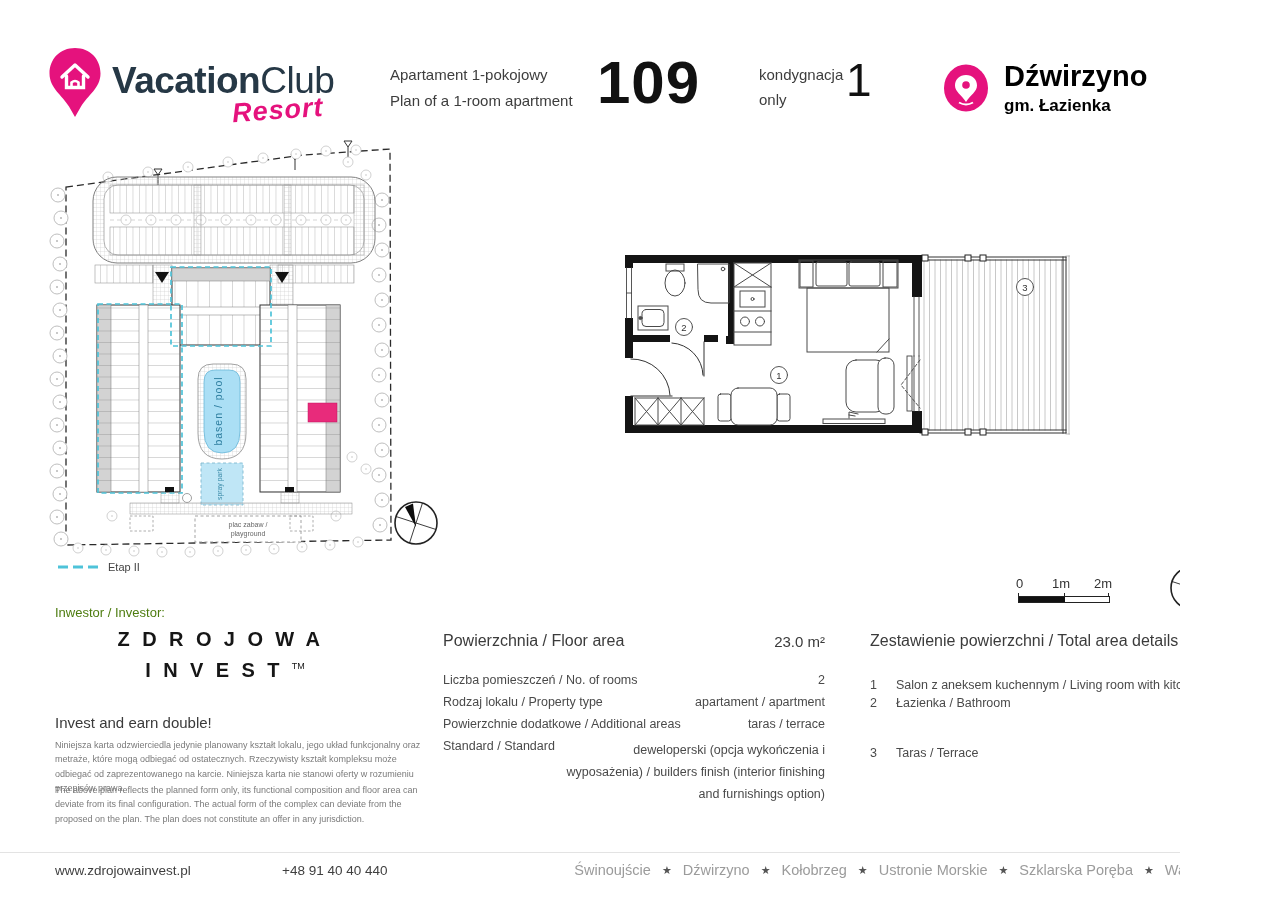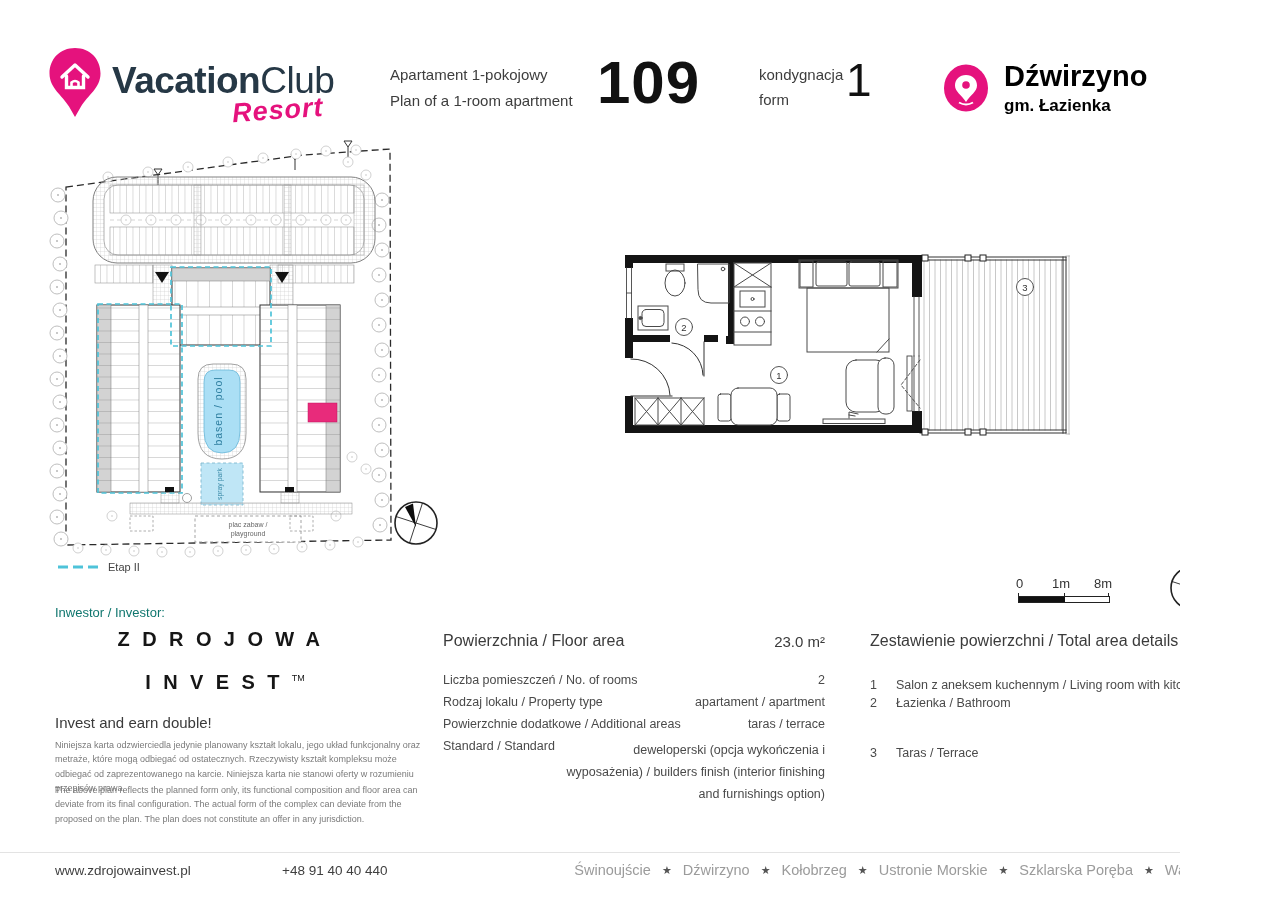--- a/index.html
+++ b/index.html
@@ -13,21 +13,21 @@
   .brand-name b { font-weight:700; }
   .brand-resort { font-size:27px; font-weight:700; font-style:italic; color:#E5127D; transform:rotate(-4deg); letter-spacing:1px; }
   .apt-type { font-size:15px; color:#3d3d3d; line-height:26px; }
   .unit-no { font-size:60px; font-weight:700; color:#111; letter-spacing:1px; }
   .level-lbl { font-size:15px; color:#3d3d3d; line-height:25px; }
   .level-val { font-size:46px; color:#111; }
   .loc-name { font-size:29px; font-weight:700; color:#000; }
   .loc-sub { font-size:17px; font-weight:700; color:#000; margin-top:2px; }
 
   
-  .inv-head { font-size:13px; color:#0f766e;text-align:center; }
+  .inv-head { font-size:13px; color:#4d7c0f;text-align:center; }
   .zi-line { font-size:20px; font-weight:700; color:#161616; letter-spacing:0.62em; text-align:center; }
   .zi-tm { font-size:9px; vertical-align:super; letter-spacing:0; font-weight:400; }
   .slogan { font-size:15px; color:#3a3a3a; line-height:22px; }
   .disc { font-size:9px; color:#7a7a7a; line-height:1.6; width:372px; }
 
   
   .spec-h { font-size:16px; color:#3b3b3b; }
   .spec-hv { font-size:15px; color:#3b3b3b; }
   .spec-row { position:absolute; width:382px; font-size:12.5px; color:#4a4a4a; }
   .spec-row .lab { position:absolute; left:0; top:0; }
@@ -70,21 +70,21 @@
 
   <div class="abs apt-type" style="left:390px; top:62px;">
     <div>Apartament 1-pokojowy</div>
     <div>Plan of a 1-room apartment</div>
   </div>
 
   <div class="abs unit-no" style="left:597px; top:48px;">109</div>
 
   <div class="abs level-lbl" style="left:745px; top:62px;margin-left:14px;">
     <div>kondygnacja</div>
-    <div>form</div>
+    <div>only</div>
   </div>
   <div class="abs level-val" style="left:846px; top:53px;">1</div>
 
   <div class="abs" style="left:942px; top:64px; width:48px; height:48px;">
     <svg width="48" height="48" viewBox="-24 -24 48 48">
       <ellipse cx="0" cy="0" rx="22" ry="23.5" fill="#E5127D"></ellipse>
       <path d="M0,-13 C-6.5,-13 -11,-8.5 -11,-2.5 C-11,3.5 -4.5,7 0,14 C4.5,7 11,3.5 11,-2.5 C11,-8.5 6.5,-13 0,-13 Z" fill="#fff"></path>
       <circle cx="0" cy="-3" r="3.8" fill="#E5127D"></circle>
       <path d="M-7,14.5 Q0,18.5 7,14.5" fill="none" stroke="#fff" stroke-width="2"></path>
     </svg>
@@ -455,39 +455,39 @@
             <line x1="448" y1="186" x2="452" y2="186"></line>
       </g>
     </g>
   </svg>
   </div>
 
   <div class="abs" style="left:1016px; top:576px; width:96px; height:32px;">
     <div class="scale-lbls">
       <span style="position:absolute; left:0;">0</span>
       <span style="position:absolute; left:36px;">1m</span>
-      <span style="position:absolute; left:78px;">8m</span>
+      <span style="position:absolute; left:78px;">2m</span>
     </div>
     <div class="scale-bar" style="left:2px; top:20px;">
       <div class="half"></div>
       <div class="tick" style="left:-1px;"></div>
       <div class="tick" style="left:45px;"></div>
       <div class="tick" style="left:89px;"></div>
     </div>
   </div>
   <div class="abs" style="left:1166px; top:562px;">
     <svg width="52" height="52" viewBox="-26 -26 52 52">
         <use href="#compass"></use>
       </svg>
   </div>
 
   <div class="abs inv-head" style="left:55px; top:605px;">Inwestor / Investor:</div>
   <div class="abs" style="left:80px; top:628px; width:290px;">
     <div class="zi-line">ZDROJOWA</div>
-    <div class="zi-line" style="margin-top:20px;"><span>INVEST</span><span class="zi-tm">TM</span></div>
+    <div class="zi-line" style="margin-top:8px;"><span>INVEST</span><span class="zi-tm">TM</span></div>
   </div>
   <div class="abs slogan" style="left:55px; top:712px;">Invest and earn double!</div>
   <div class="abs disc" style="left:55px; top:738px;">Niniejsza karta odzwierciedla jedynie planowany kształt lokalu, jego układ funkcjonalny oraz metraże, które mogą odbiegać od ostatecznych. Rzeczywisty kształt kompleksu może odbiegać od zaprezentowanego na karcie. Niniejsza karta nie stanowi oferty w rozumieniu przepisów prawa.</div>
   <div class="abs disc" style="left:55px; top:783px;">The above plan reflects the planned form only, its functional composition and floor area can deviate from its final configuration. The actual form of the complex can deviate from the proposed on the plan. The plan does not constitute an offer in any jurisdiction.</div>
 
   <div class="abs" style="left:443px; top:632px; width:382px;">
     <div style="position:relative; height:0;">
       <span class="spec-h" style="position:absolute; left:0; top:0;">Powierzchnia / Floor area</span>
       <span class="spec-hv" style="position:absolute; right:0; top:1px;">23.0 m²</span>
     </div>

